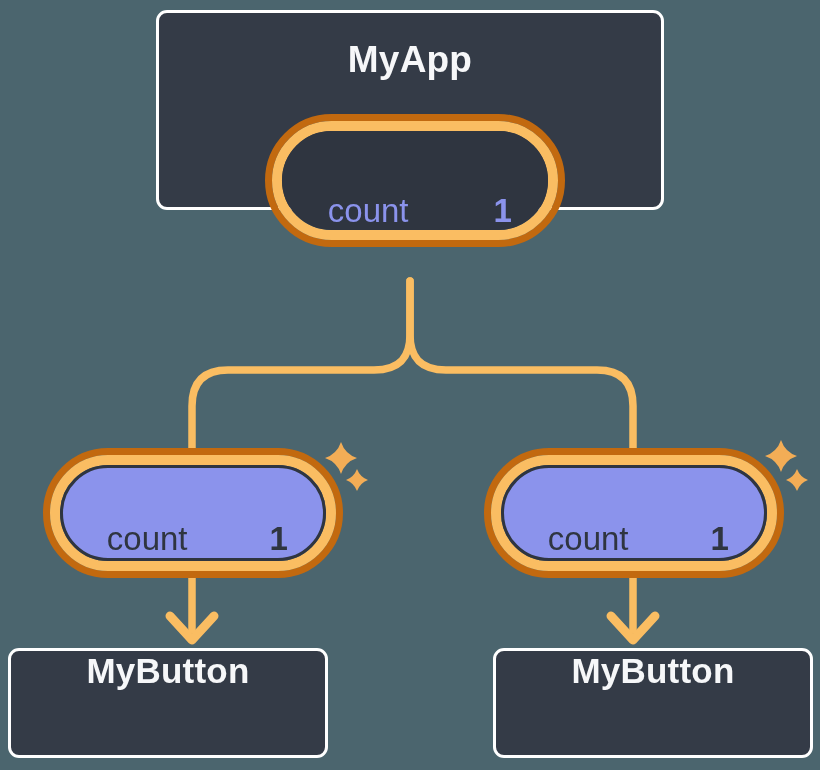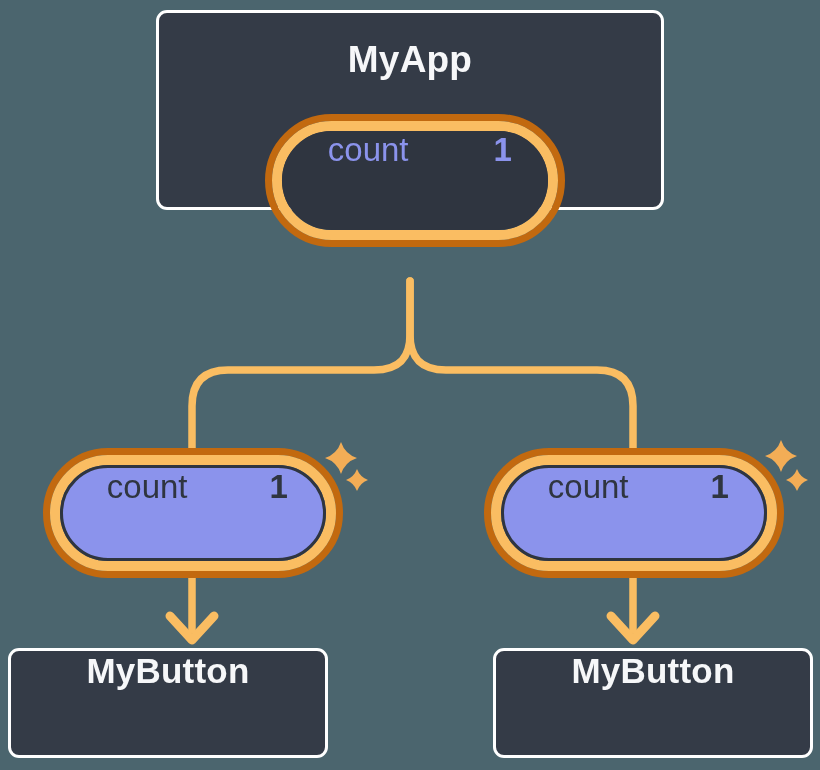--- a/index.html
+++ b/index.html
@@ -39,21 +39,21 @@
   .pill{
     position:absolute;box-sizing:border-box;z-index:3;
     border:7px solid var(--orangeDark);border-radius:999px;
   }
   .pill-mid{
     box-sizing:border-box;width:100%;height:100%;
     border:10px solid var(--orangeLight);border-radius:999px;
   }
   .pill-capsule{
     box-sizing:border-box;width:100%;height:100%;border-radius:999px;
-    display:flex;align-items:flex-start;overflow:hidden;
+    display:flex;align-items:flex-end;overflow:hidden;
   }
   .pill.dark  .pill-capsule{background:var(--ink);}
   .pill.purple .pill-capsule{background:var(--purple);border:3px solid var(--ink);}
   .pill-label{flex:1.9;display:flex;align-items:center;justify-content:center;
     font-size:33px;font-weight:500;}
   .pill-divider{width:3px;flex:0 0 3px;}
   .pill-value{flex:1;display:flex;align-items:center;justify-content:center;
     font-size:33px;font-weight:700;}
   .pill.dark .pill-label,.pill.dark .pill-value{color:var(--purple);}
   .pill.dark .pill-divider{background:var(--orangeLight);}

